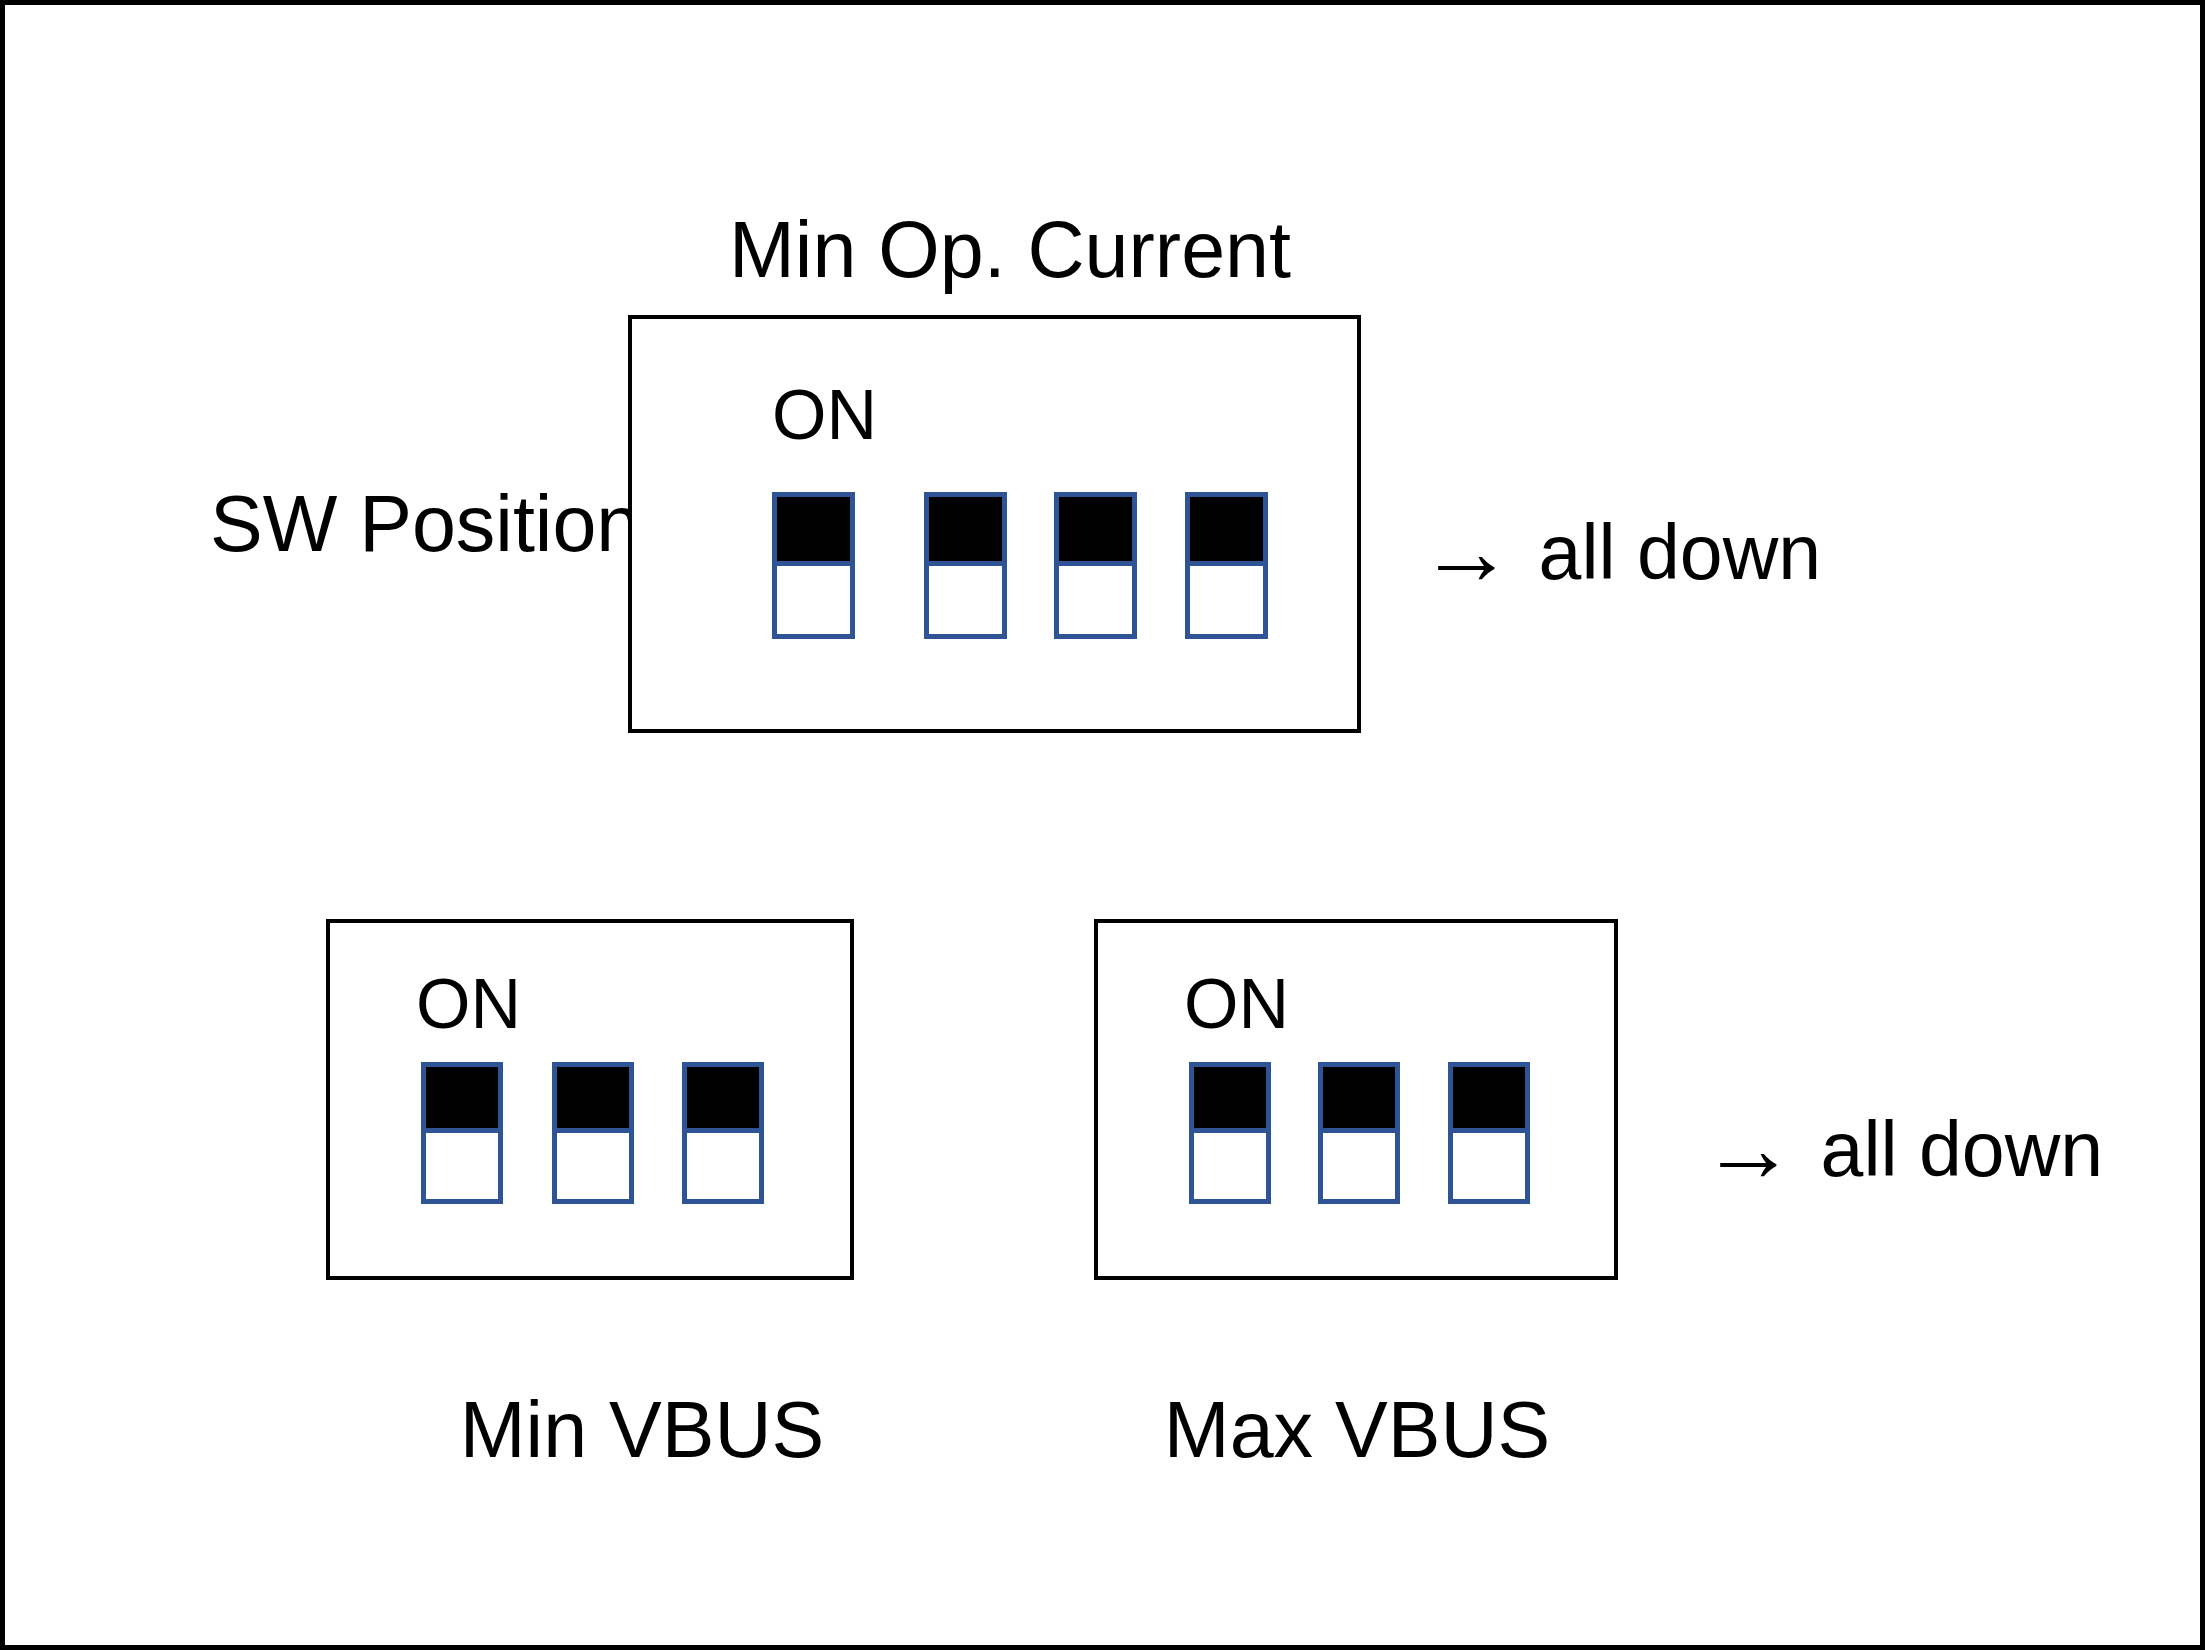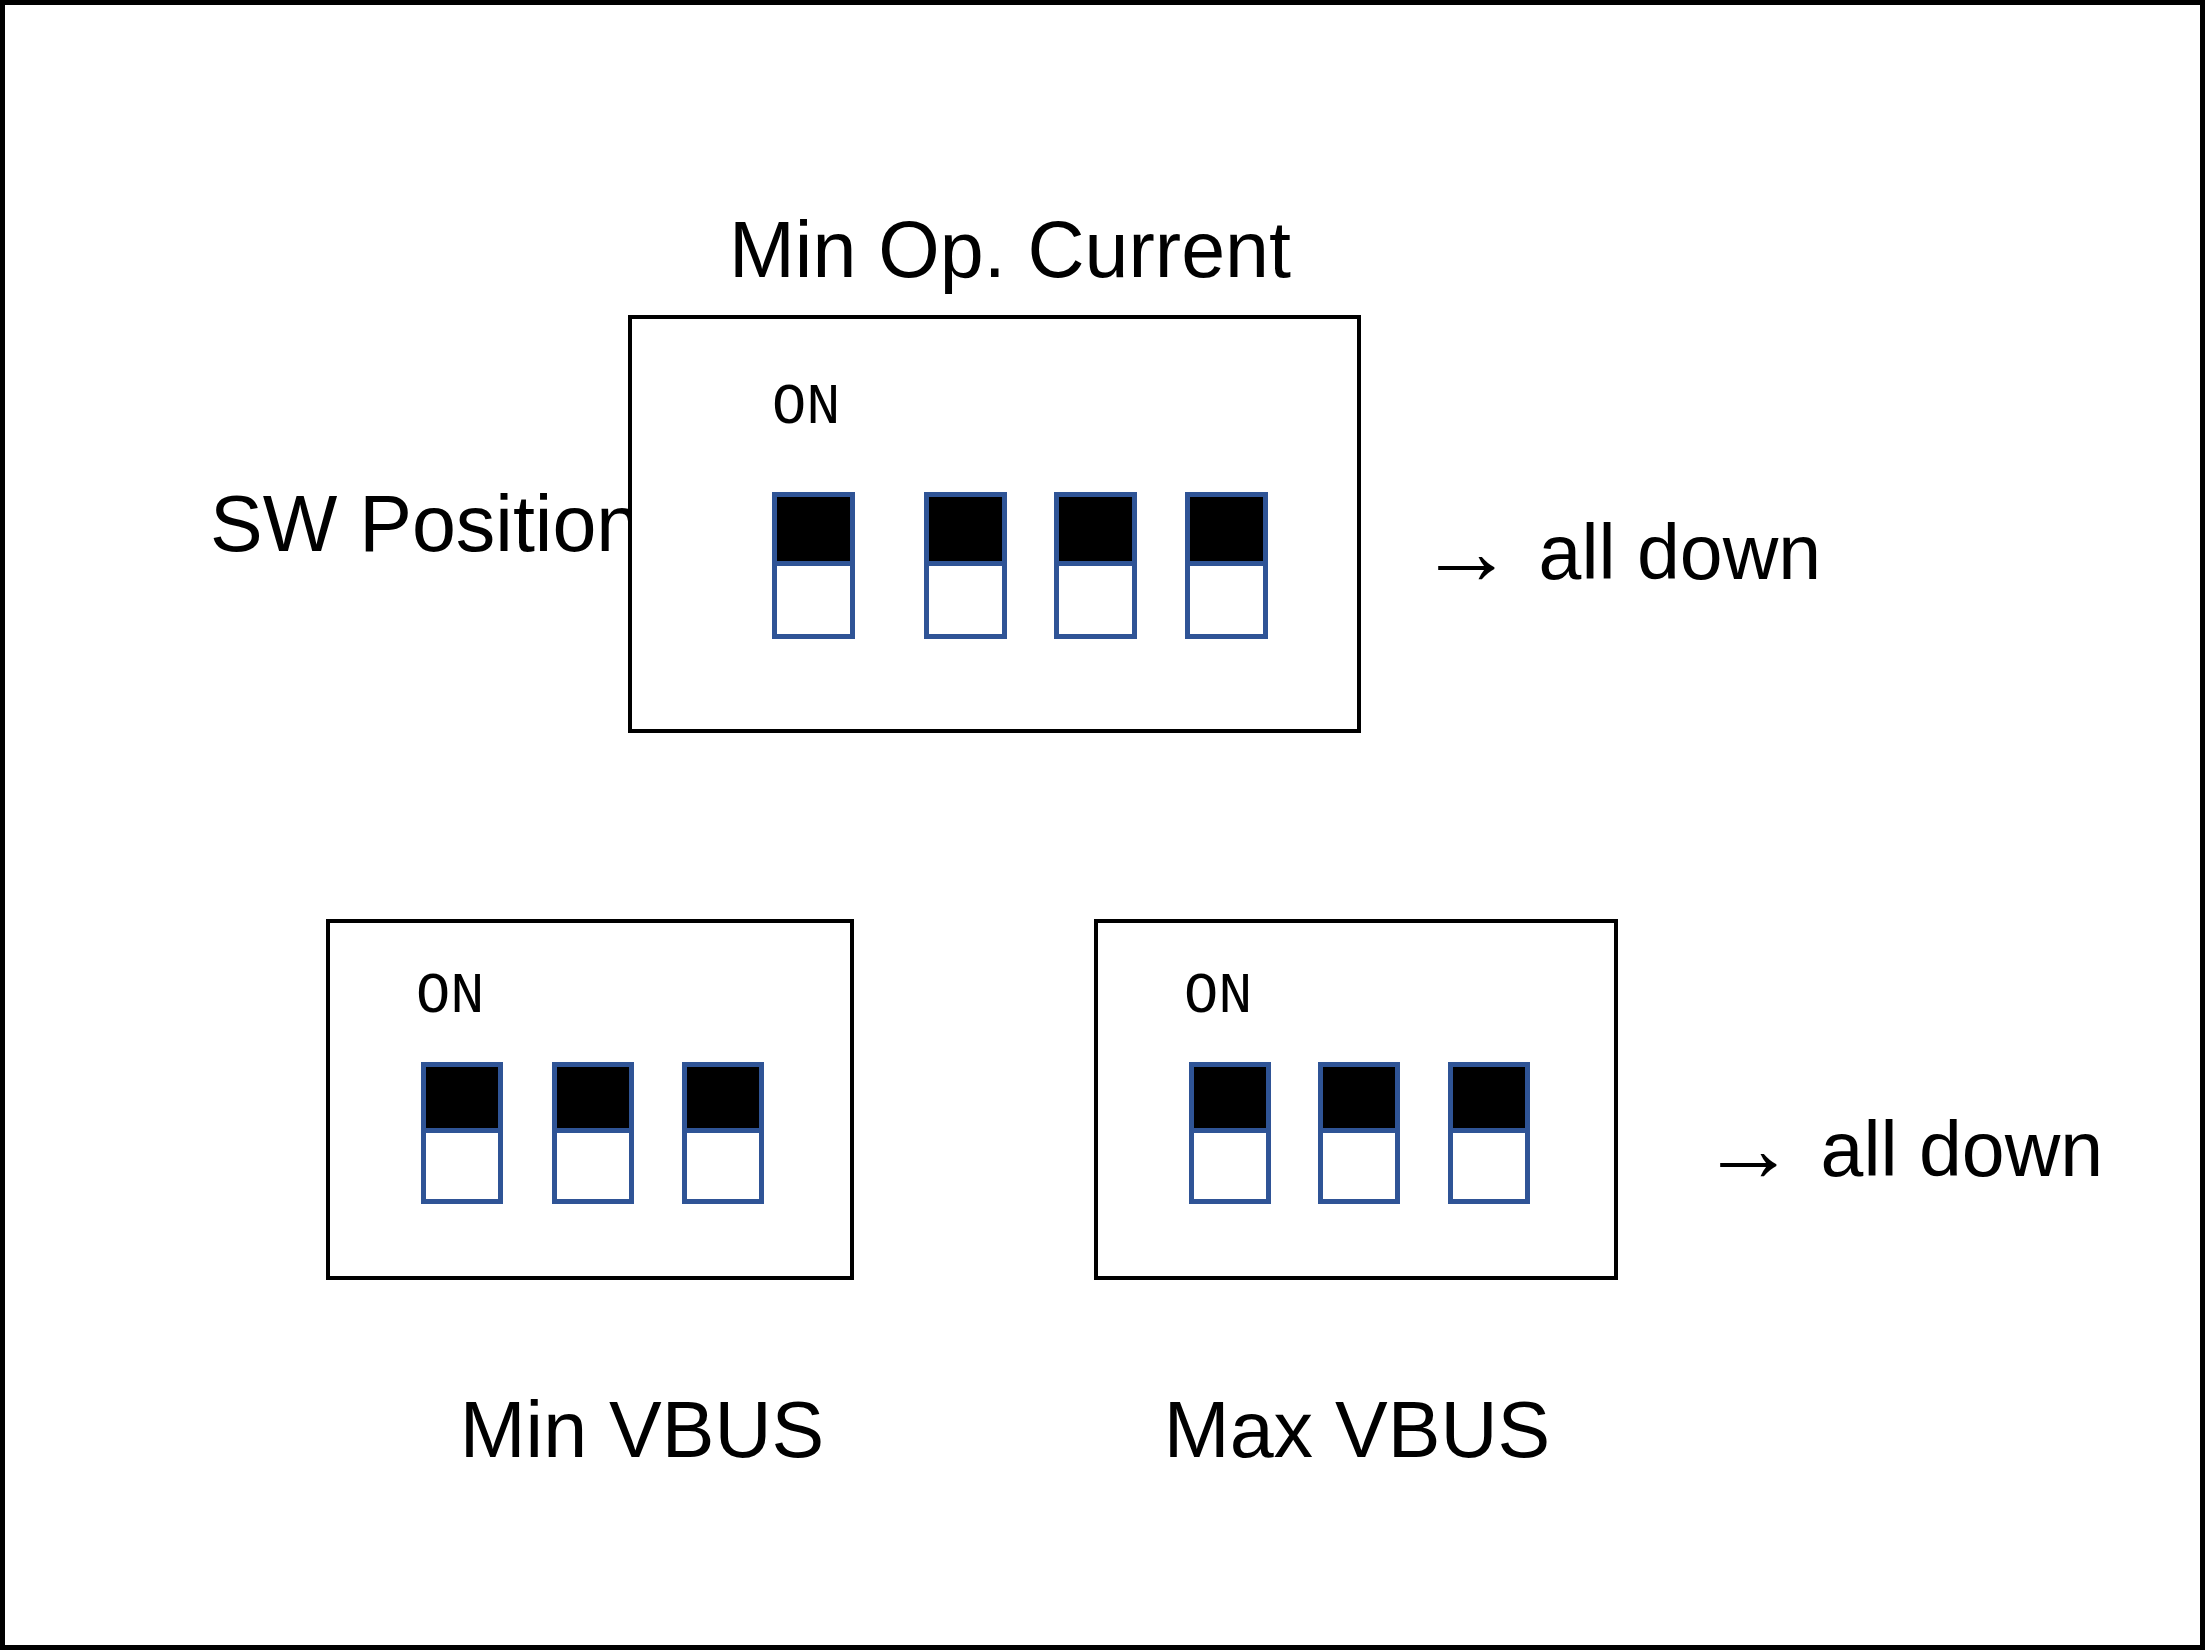--- a/index.html
+++ b/index.html
@@ -25,24 +25,23 @@
   .centered { transform: translateX(-50%); }
 
   .panel {
     position: absolute;
     border: 4.4px solid #000000;
     background: #ffffff;
   }
 
   .on-label {
     position: absolute;
-    font-size: 57px;
+    font-size: 70px;
     line-height: 1;
     color: #000000;
-    font-family: Liberation Mono, monospace;
   }
 
   .dip-switch {
     position: absolute;
     border: 5.3px solid #2F5496;
     background: #ffffff;
     display: flex;
     flex-direction: column;
   }
   .dip-switch .half-on {

